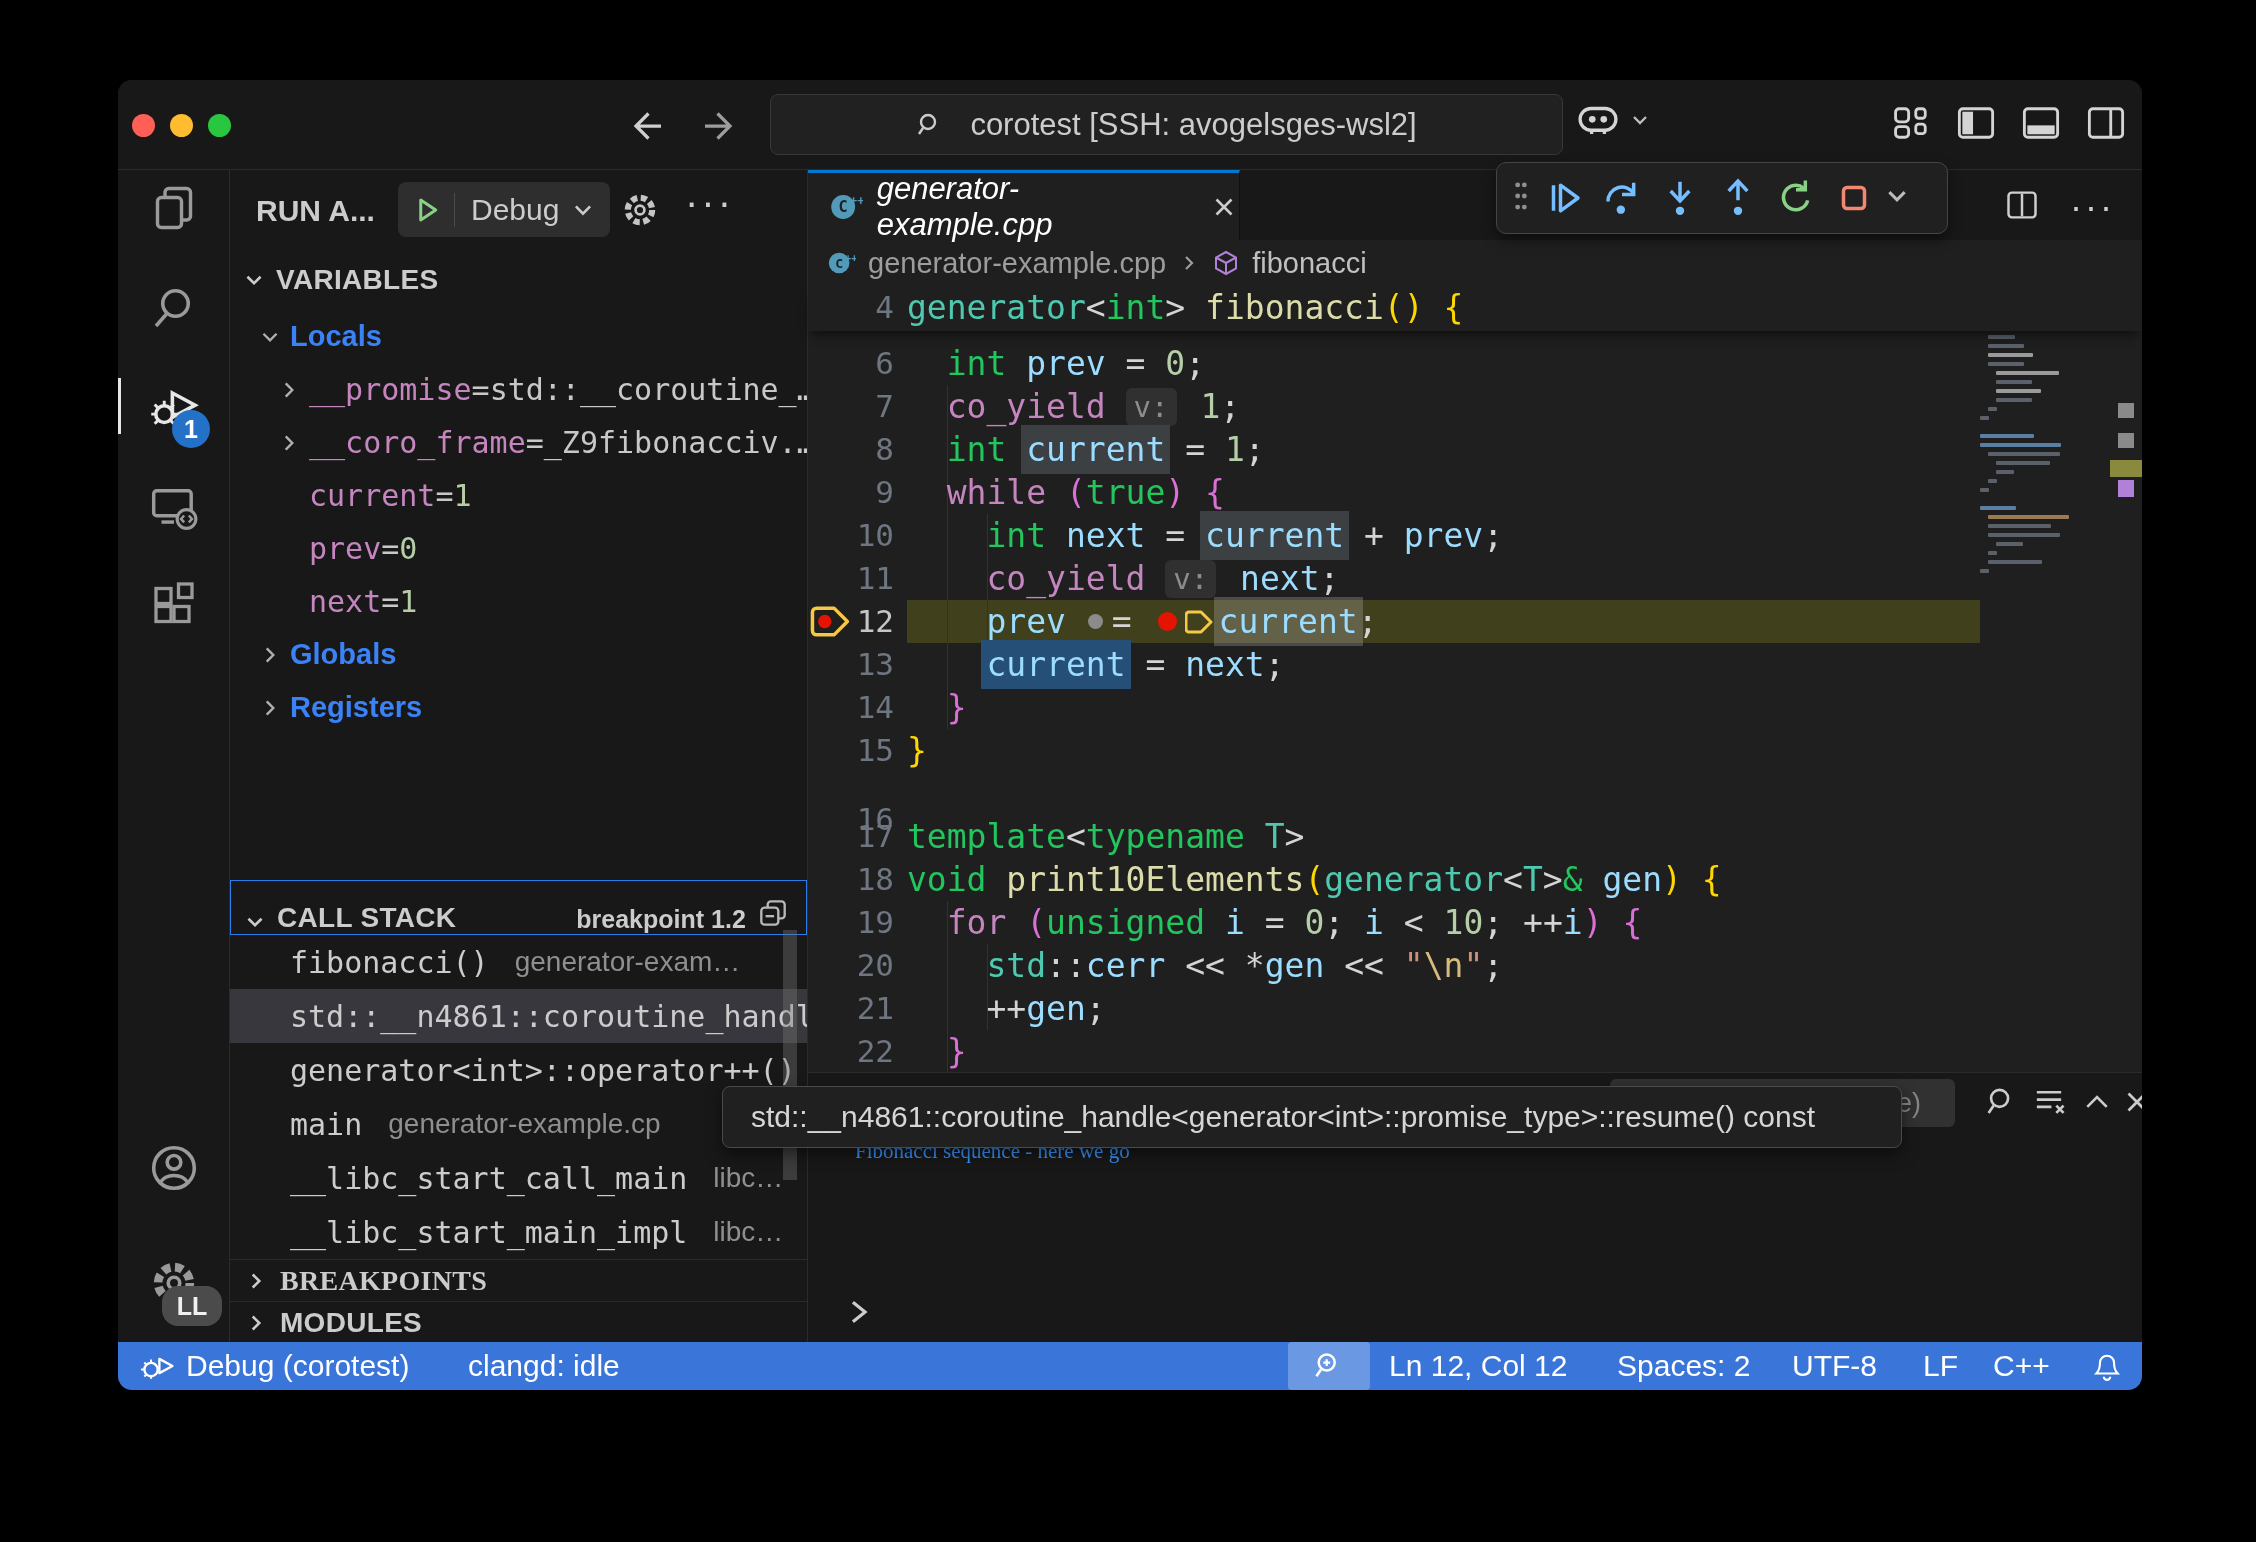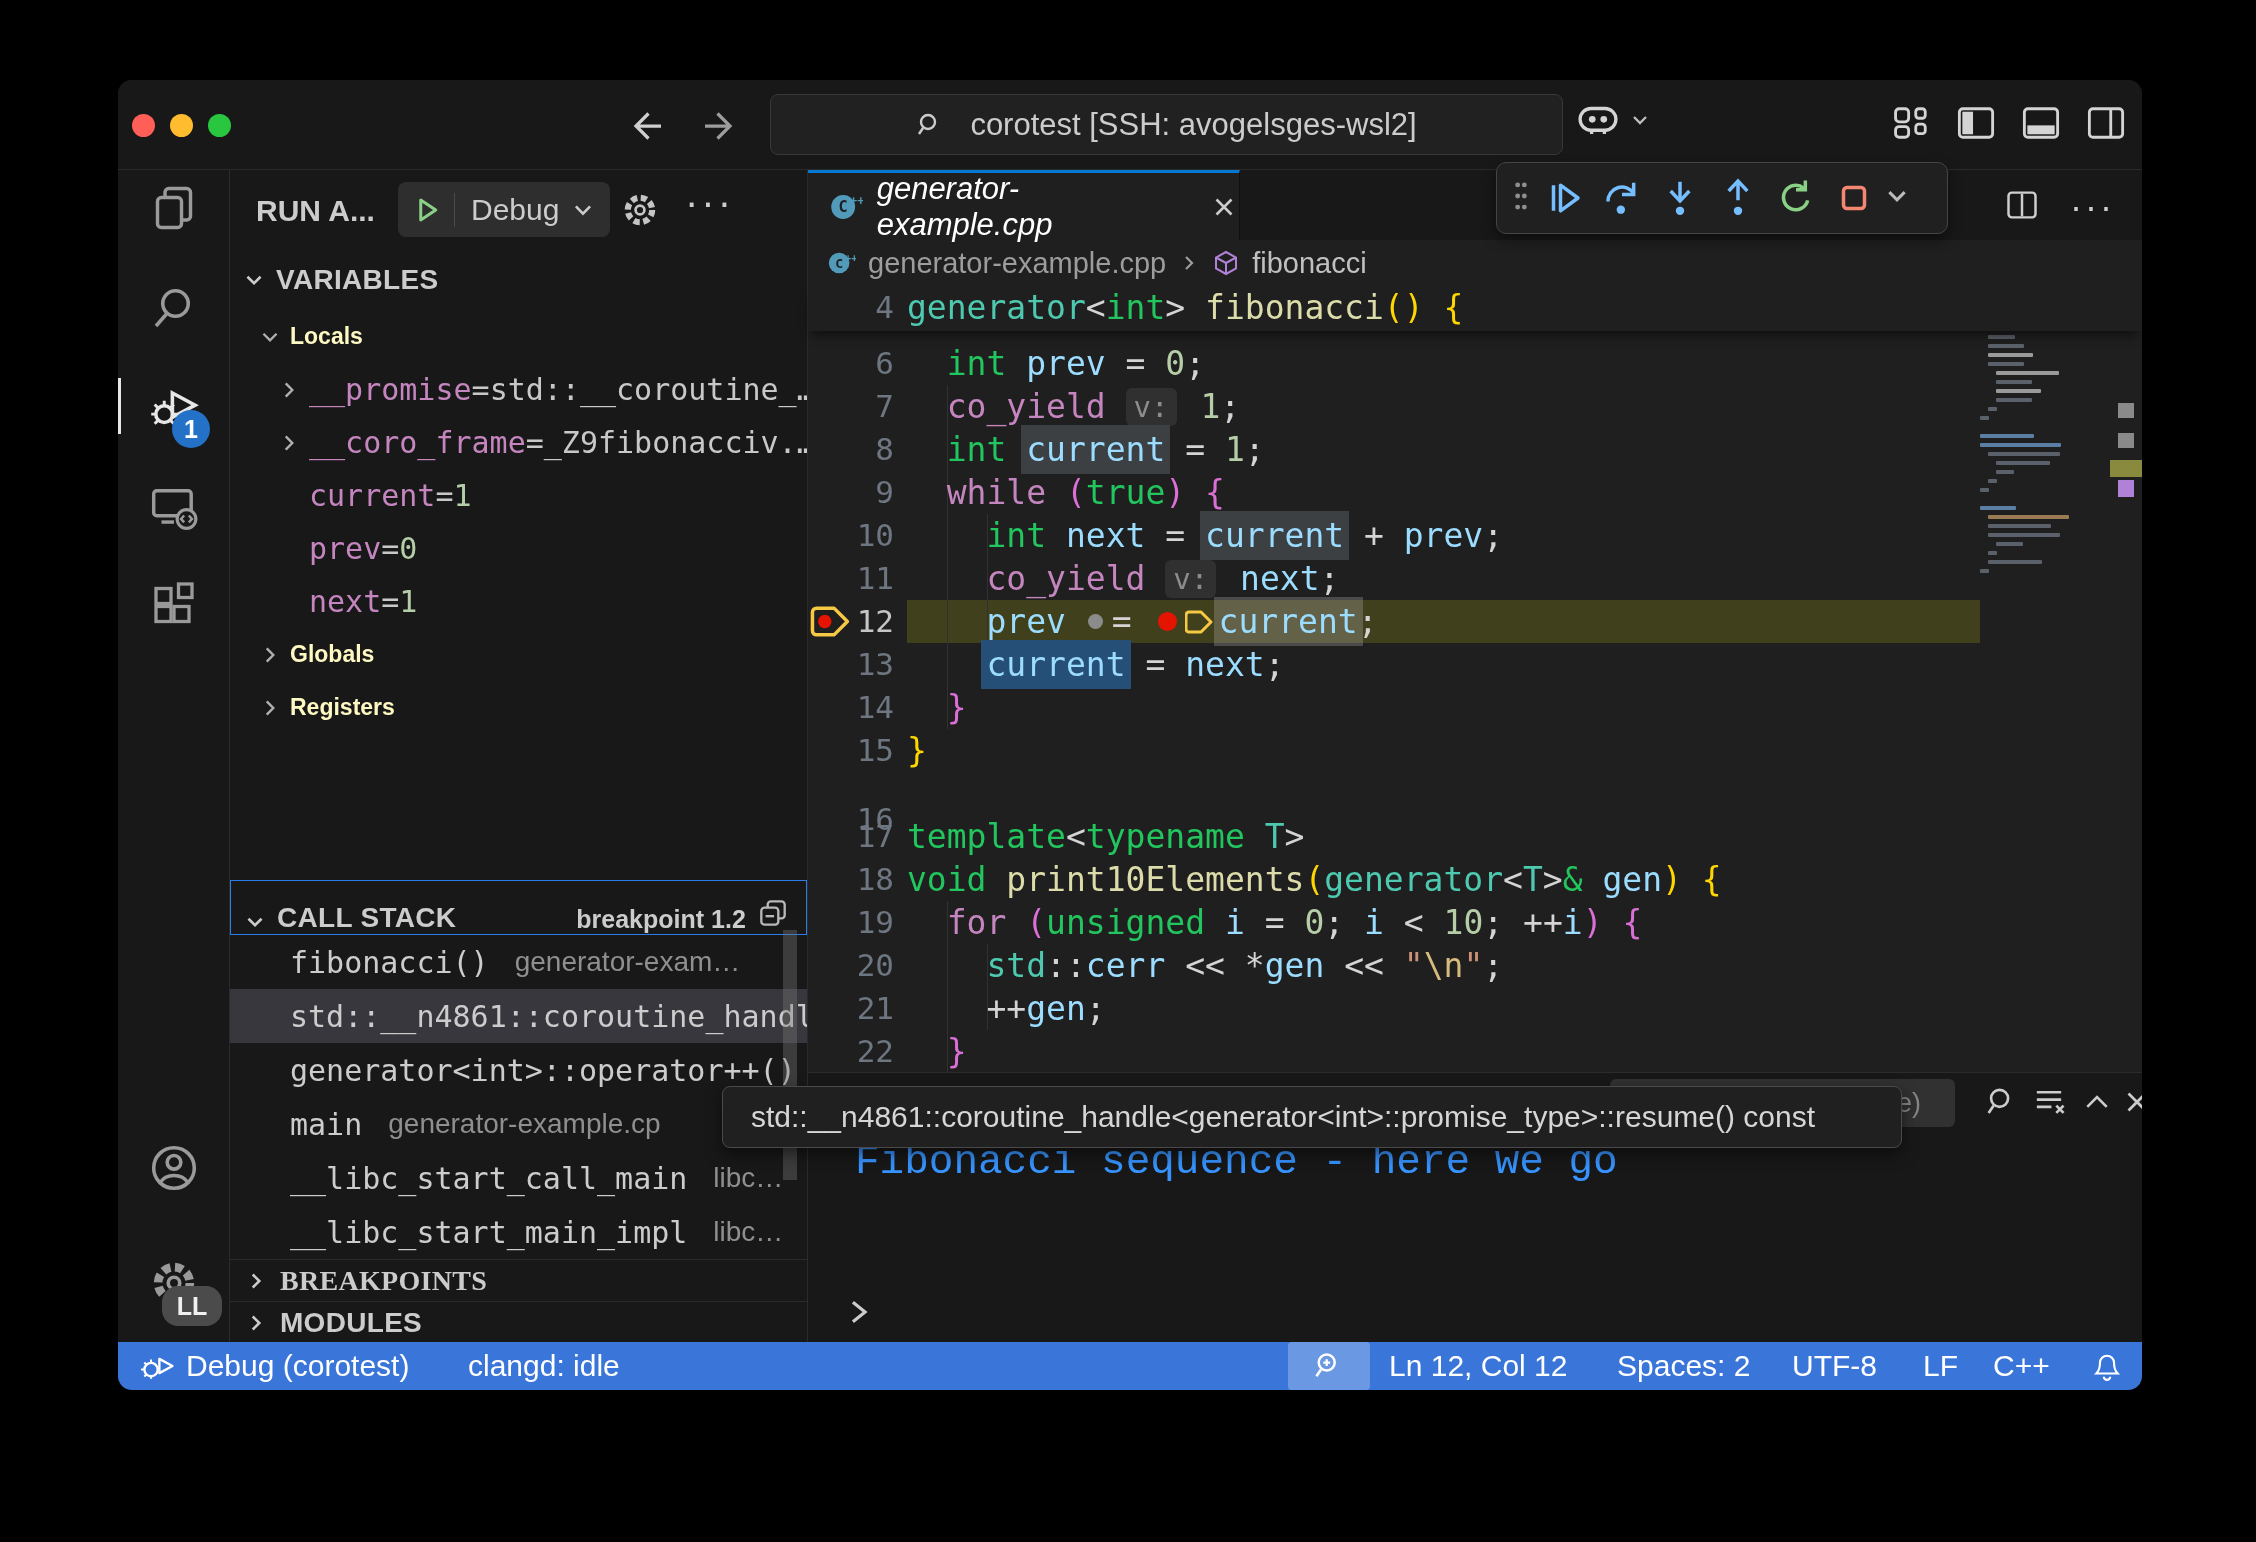--- a/index.html
+++ b/index.html
@@ -28,21 +28,21 @@
   #debug-pill{position:absolute;left:168px;top:12px;width:212px;height:55px;background:#2e2e2e;border-radius:8px;display:flex;align-items:center;}
   #debug-pill .divider{width:1px;height:34px;background:#4a4a4a;margin-left:12px;}
   #debug-pill .lbl{color:#cccccc;font-size:30px;margin-left:16px;flex:1;}
   #sb-gear{position:absolute;left:390px;top:20px;}
   #sb-dots{position:absolute;left:455px;top:10px;color:#cccccc;font-size:40px;letter-spacing:3px;}
   .sect-row{position:absolute;left:0;width:100%;display:flex;align-items:center;color:#cccccc;}
   .sect-label{font-size:28px;font-weight:bold;letter-spacing:.3px;color:#cccccc;}
   .chev{flex:0 0 auto;}
   #variables-tree{position:absolute;left:0;top:140px;width:100%;}
   .tree-row{position:absolute;width:100%;height:53px;display:flex;align-items:center;}
-  .tree-row .glabel{font-size:23px;font-weight:bold;color:#fef9c3;}
+  .tree-row .glabel{font-size:29px;font-weight:bold;color:#3b82f6;}
   .tree-row .vname{font-family:"DejaVu Sans Mono",monospace;font-size:30px;color:#c586c0;}
   .tree-row .veq{font-family:"DejaVu Sans Mono",monospace;font-size:30px;color:#c8c8c8;}
   .tree-row .vval-gray{font-family:"DejaVu Sans Mono",monospace;font-size:30px;color:#c8c8c8;}
   .tree-row .vval-num{font-family:"DejaVu Sans Mono",monospace;font-size:30px;color:#b5cea8;}
   #watch-row{top:655px;height:55px;border-top:1px solid #2b2b2b;}
   #callstack-header{position:absolute;left:0;top:710px;width:100%;height:55px;border:1px solid #2b7de9;display:flex;align-items:flex-end;}
   #cs-badge{font-size:25px;font-weight:600;color:#cccccc;margin-left:120px;}
   #cs-copy{margin-left:auto;margin-right:16px;}
   #callstack-frames{position:absolute;left:0;top:765px;width:100%;}
   .frame{position:absolute;width:100%;height:54px;display:flex;align-items:center;overflow:hidden;white-space:nowrap;}
@@ -89,21 +89,21 @@
   .mm-c{background:#5a616a;}.mm-k{background:#8a5f8a;}.mm-b{background:#5b7fa3;}.mm-g{background:#9a7a52;}.mm-h{background:#9a9a9a;}
   #overview-ruler{position:absolute;left:1302px;top:0;width:32px;height:902px;z-index:5;}
   .ovr{position:absolute;}
   
   #editor-panel{position:absolute;left:0;top:902px;width:100%;height:270px;background:#181818;border-top:1px solid #2b2b2b;z-index:10;}
   .ptab{position:absolute;top:10px;font-size:29px;letter-spacing:.5px;}
   #ptab-problems{left:47px;color:#8f8f8f;}
   #ptab-debug{left:287px;color:#e7e7e7;}
   #panel-filter{position:absolute;left:802px;top:6px;width:345px;height:48px;background:#313131;border-radius:6px;color:#858585;font-size:27px;display:flex;align-items:center;padding-left:14px;overflow:hidden;white-space:nowrap;}
   .panel-ico{position:absolute;top:12px;display:flex;}
-  #console-line{position:absolute;left:47px;top:66px;font-family:Liberation Mono, monospace;font-size:41px;color:#3794ff;}
+  #console-line{position:absolute;left:47px;top:66px;font-family:Liberation Serif, serif;font-size:21px;color:#3794ff;}
   #console-prompt{position:absolute;left:36px;top:222px;display:flex;}
   
   #tooltip{position:absolute;left:604px;top:1006px;width:1180px;height:62px;background:#202020;border:1px solid #4a4a4a;border-radius:8px;box-shadow:0 6px 16px rgba(0,0,0,.5);z-index:60;color:#d6d6d6;font-size:30px;line-height:60px;padding-left:28px;white-space:nowrap;overflow:hidden;}
   
   #statusbar{position:absolute;left:0;top:1262px;width:100%;height:48px;background:#3a76d9;color:#ffffff;font-size:30px;}
   .sb-item{position:absolute;top:0;height:48px;display:flex;align-items:center;gap:10px;}
   #sb-zoombox{position:absolute;left:1170px;top:0;width:82px;height:48px;background:rgba(255,255,255,.25);border-radius:4px;display:flex;align-items:center;justify-content:center;}
 </style>
 </head>
 <body>

